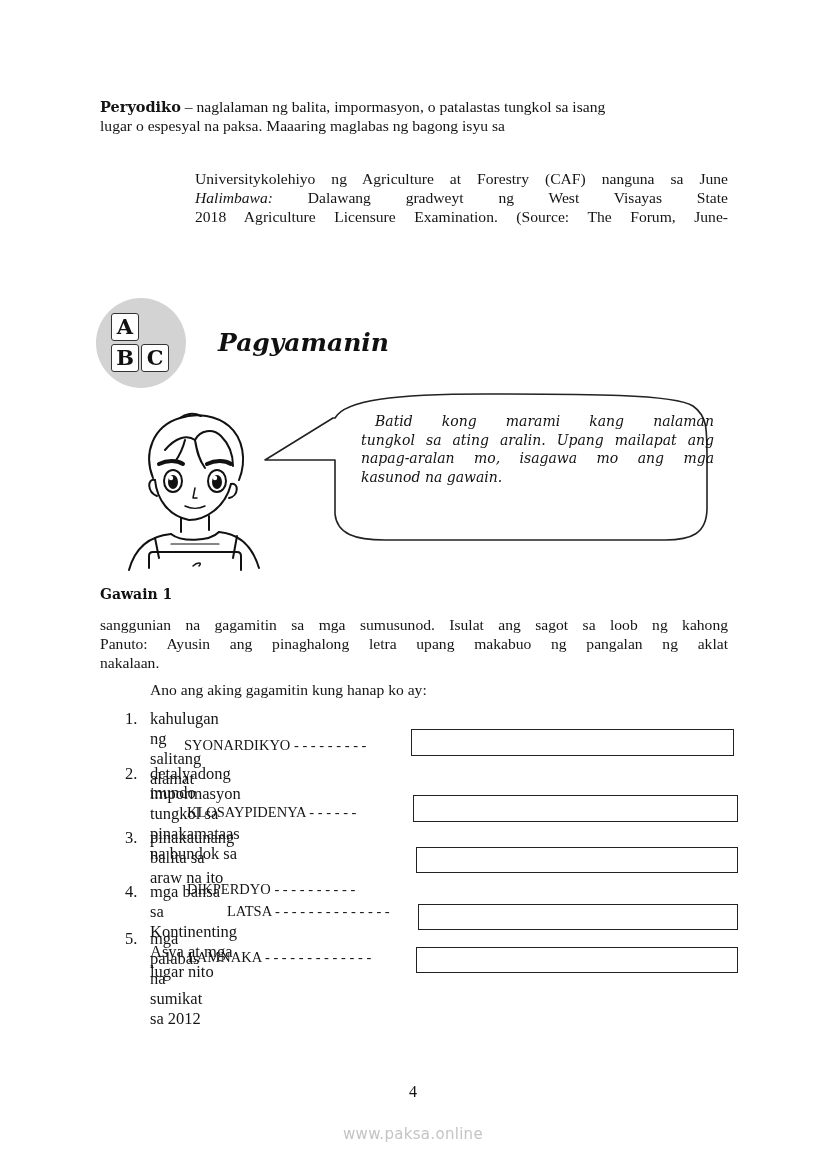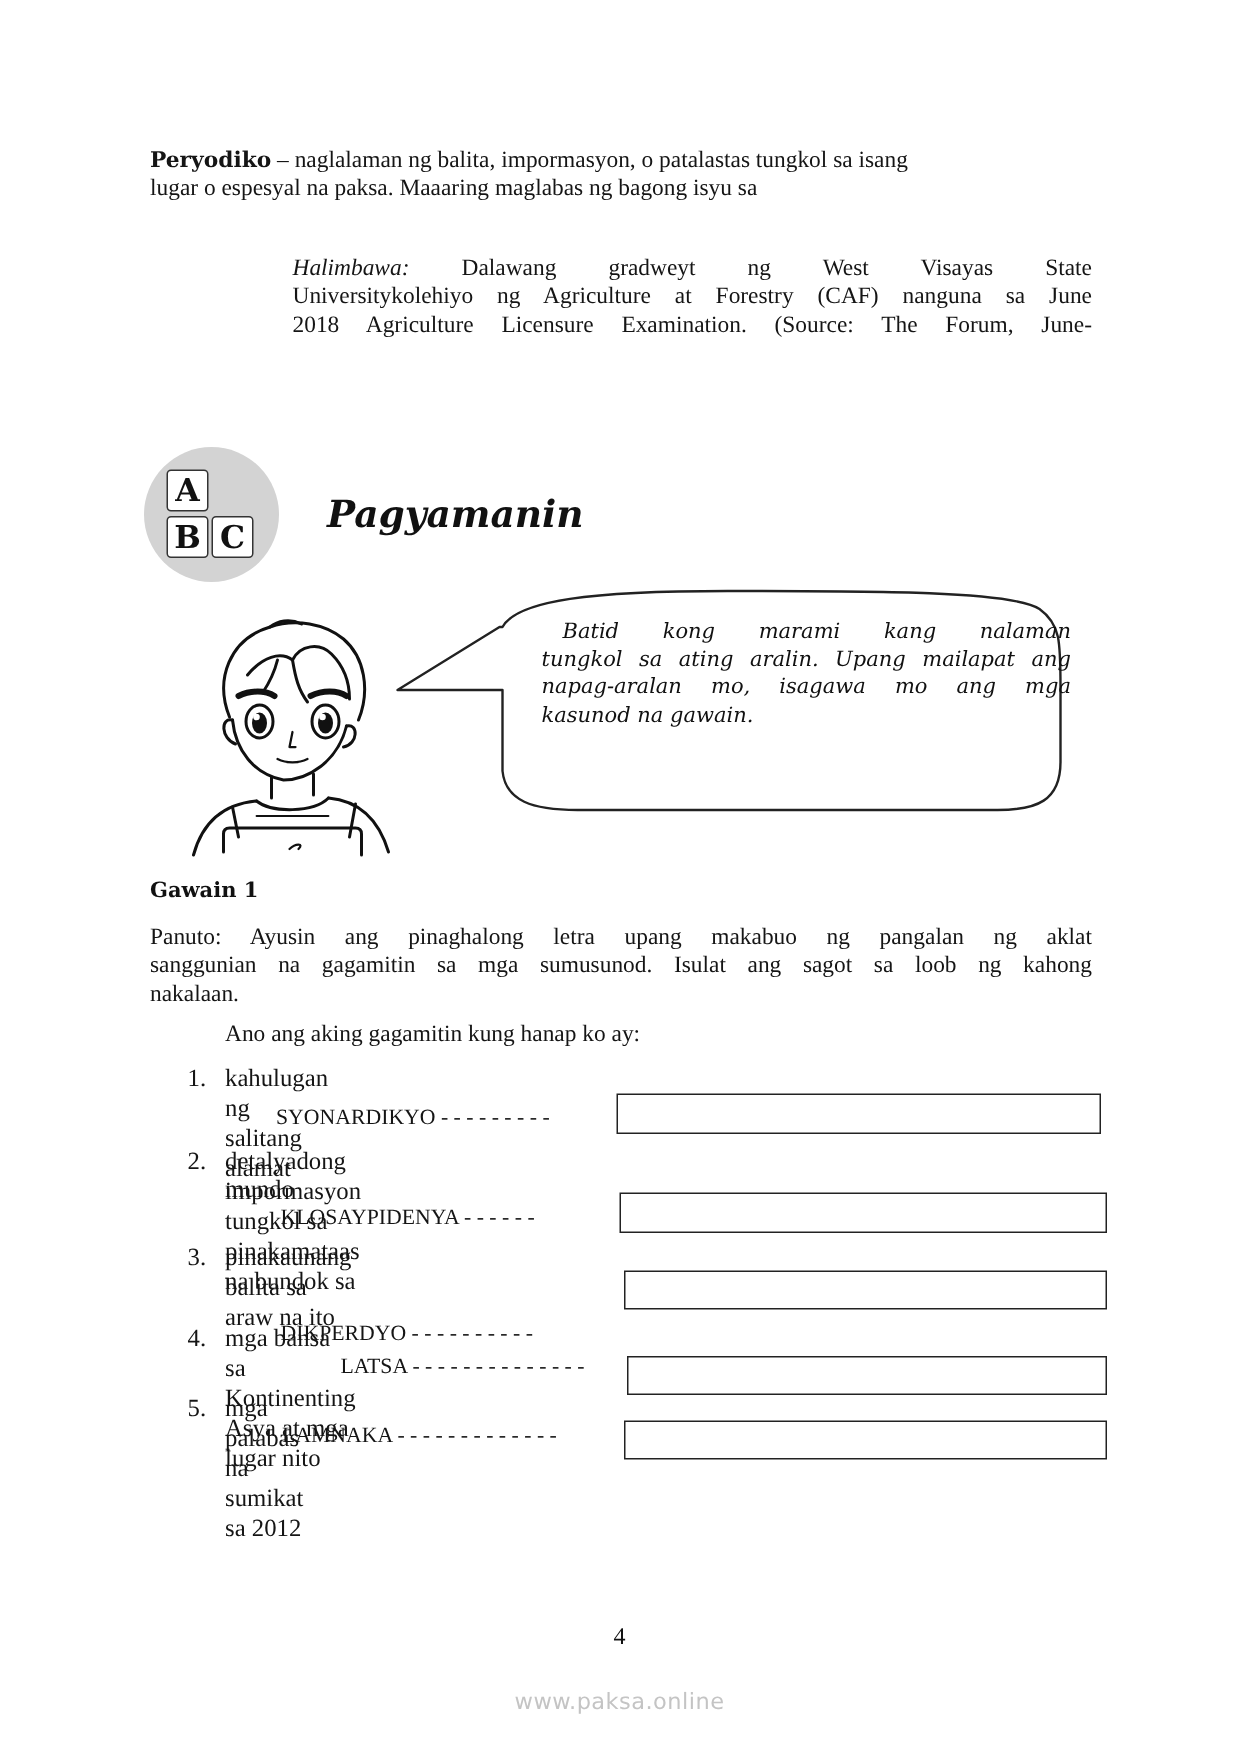--- a/index.html
+++ b/index.html
@@ -42,22 +42,22 @@
   </style>
 </head>
 <body>
 
 <div id="def-para" class="abs txt">
   <div><b class="term">Peryodiko</b><span> – naglalaman ng balita, impormasyon, o patalastas tungkol sa isang</span></div>
   <div>lugar o espesyal na paksa. Maaaring maglabas ng bagong isyu sa</div>
 </div>
 
 <div id="example" class="abs txt">
+  <div class="justify-all">Universitykolehiyo ng Agriculture at Forestry (CAF) nanguna sa June</div>
   <div class="justify-all"><em>Halimbawa:</em><span> Dalawang gradweyt ng West Visayas State</span></div>
-  <div class="justify-all">Universitykolehiyo ng Agriculture at Forestry (CAF) nanguna sa June</div>
   <div class="justify-all">2018 Agriculture Licensure Examination. (Source: The Forum, June-</div>
 </div>
 
 <div id="abc-circle" class="abs">
   <div class="block" style="left:15px; top:15px;">A</div>
   <div class="block" style="left:15px; top:46px;">B</div>
   <div class="block" style="left:45px; top:46px;">C</div>
 </div>
 <div id="section-title" class="abs">Pagyamanin</div>
 
@@ -115,22 +115,22 @@
 </svg>
 <div id="bubble-text" class="abs">
   <div class="justify-all first">Batid kong marami kang nalaman</div>
   <div class="justify-all">tungkol sa ating aralin. Upang mailapat ang</div>
   <div class="justify-all">napag-aralan mo, isagawa mo ang mga</div>
   <div>kasunod na gawain.</div>
 </div>
 
 <div id="gawain-title" class="abs">Gawain 1</div>
 <div id="panuto" class="abs txt">
+  <div class="justify-all">sanggunian na gagamitin sa mga sumusunod. Isulat ang sagot sa loob ng kahong</div>
   <div class="justify-all">Panuto: Ayusin ang pinaghalong letra upang makabuo ng pangalan ng aklat</div>
-  <div class="justify-all">sanggunian na gagamitin sa mga sumusunod. Isulat ang sagot sa loob ng kahong</div>
   <div>nakalaan.</div>
 </div>
 <div id="lead" class="abs txt">Ano ang aking gagamitin kung hanap ko ay:</div>
 
 <div class="abs">
   <span class="abs item-num" style="left:125px; top:709px;">1.</span>
   <span class="abs item-q" style="left:150px; top:709px;">kahulugan ng salitang alamat</span>
   <span class="abs jumble" style="left:184px; top:736px;">SYONARDIKYO - - - - - - - - -</span>
   <div class="answer-box" style="left:411px; top:729px; width:323px; height:27px;"><span></span></div>
 </div>

